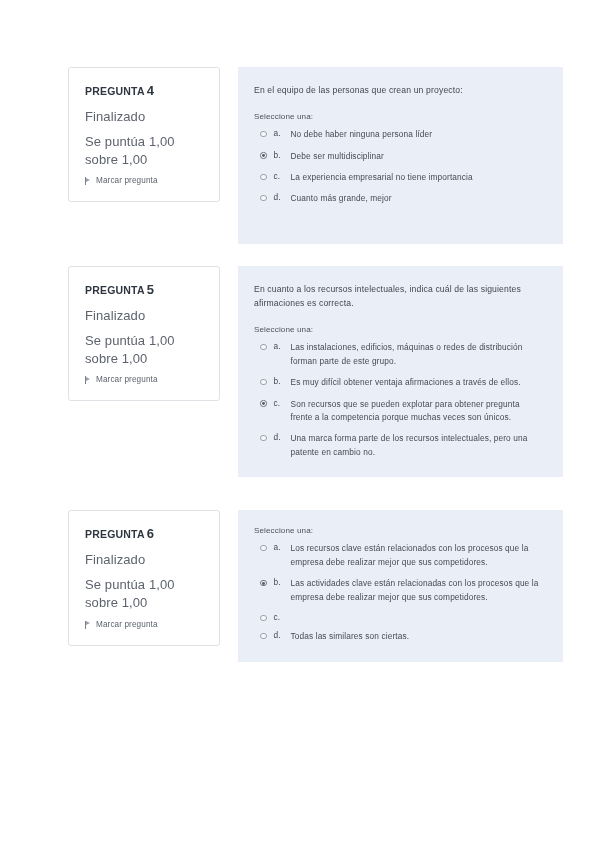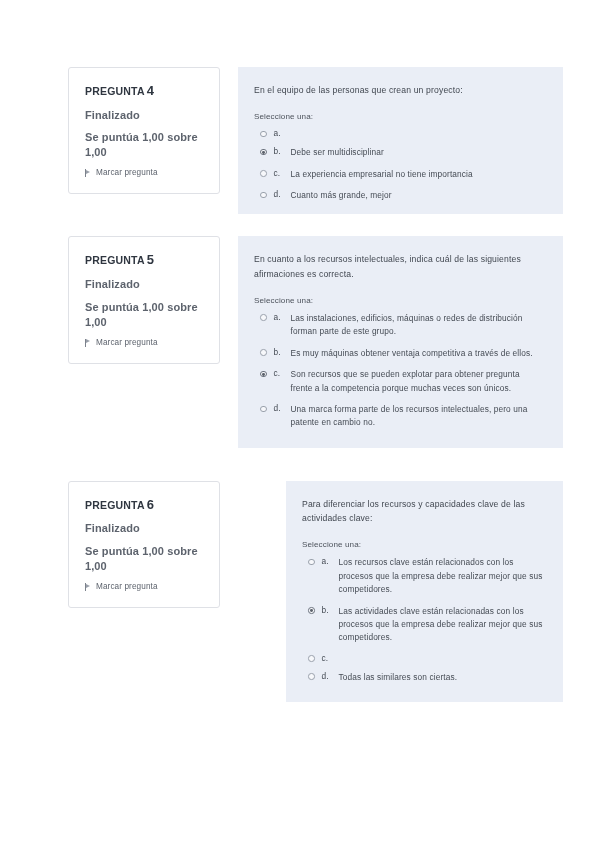--- a/index.html
+++ b/index.html
@@ -56,26 +56,25 @@
     letter-spacing: 0.2px;
     margin: 0 0 9px 0;
     line-height: 1.2;
   }
   .qinfo-title .qnum {
     font-size: 13px;
     font-weight: bold;
     margin-left: 2px;
   }
   .qinfo-line {
-    font-size: 11px;
+    font-size: 13px;
     color: #5d636d;
     line-height: 1.35;
     margin: 0 0 8px 0;
     letter-spacing: 0.1px;
-    font-weight: bold;
   }
   .qinfo-flag {
     font-size: 8.2px;
     color: #5d636d;
     display: flex;
     align-items: flex-end;
     gap: 4px;
     margin: 0;
     letter-spacing: 0.1px;
   }
@@ -175,23 +174,23 @@
   }
   .opt-text {
     flex: 1 1 auto;
     font-size: 8.3px;
     color: #454b54;
     line-height: 1.62;
     letter-spacing: 0.12px;
   }
 
   
-  .q4 .qpanel { padding-bottom: 12px; }
+  .q4 .qpanel { padding-bottom: 38px; }
   .q5 { }
-  .q6 { margin-top: 33px; gap: 48px; }
+  .q6 { margin-top: 33px; }
 </style>
 </head>
 <body>
 
 <div class="page">
   <div class="quiz">
 
     <div class="qblock q4">
       <div class="qinfo">
         <div class="qinfo-title">
@@ -204,20 +203,21 @@
           <span>Marcar pregunta</span>
         </div>
       </div>
       <div class="qpanel">
         <p class="qtext">En el equipo de las personas que crean un proyecto:</p>
         <p class="select-label">Seleccione una:</p>
         <ul class="options">
           <li class="option">
             <span class="radio"></span>
             <span class="opt-letter">a.</span>
+            <span class="opt-text">No debe haber ninguna persona líder</span>
           </li>
           <li class="option">
             <span class="radio checked"></span>
             <span class="opt-letter">b.</span>
             <span class="opt-text">Debe ser multidisciplinar</span>
           </li>
           <li class="option">
             <span class="radio"></span>
             <span class="opt-letter">c.</span>
             <span class="opt-text">La experiencia empresarial no tiene importancia</span>
@@ -248,21 +248,21 @@
         <p class="select-label">Seleccione una:</p>
         <ul class="options">
           <li class="option">
             <span class="radio"></span>
             <span class="opt-letter">a.</span>
             <span class="opt-text">Las instalaciones, edificios, máquinas o redes de distribución forman parte de este grupo.</span>
           </li>
           <li class="option">
             <span class="radio"></span>
             <span class="opt-letter">b.</span>
-            <span class="opt-text">Es muy máquinas obtener ventaja competitiva a través de ellos.</span>
+            <span class="opt-text">Es muy difícil obtener ventaja afirmaciones a través de ellos.</span>
           </li>
           <li class="option">
             <span class="radio checked"></span>
             <span class="opt-letter">c.</span>
             <span class="opt-text">Son recursos que se pueden explotar para obtener pregunta frente a la competencia porque muchas veces son únicos.</span>
           </li>
           <li class="option">
             <span class="radio"></span>
             <span class="opt-letter">d.</span>
             <span class="opt-text">Una marca forma parte de los recursos intelectuales, pero una patente en cambio no.</span>
@@ -277,21 +277,20 @@
           <span>PREGUNTA</span><span class="qnum">6</span>
         </div>
         <div class="qinfo-line">Finalizado</div>
         <div class="qinfo-line">Se puntúa 1,00 sobre 1,00</div>
         <div class="qinfo-flag">
           <span class="flag-icon"></span>
           <span>Marcar pregunta</span>
         </div>
       </div>
       <div class="qpanel">
-        <p class="qtext">Para diferenciar los recursos y capacidades clave de las actividades clave:</p>
         <p class="select-label">Seleccione una:</p>
         <ul class="options">
           <li class="option">
             <span class="radio"></span>
             <span class="opt-letter">a.</span>
             <span class="opt-text">Los recursos clave están relacionados con los procesos que la empresa debe realizar mejor que sus competidores.</span>
           </li>
           <li class="option">
             <span class="radio checked"></span>
             <span class="opt-letter">b.</span>

